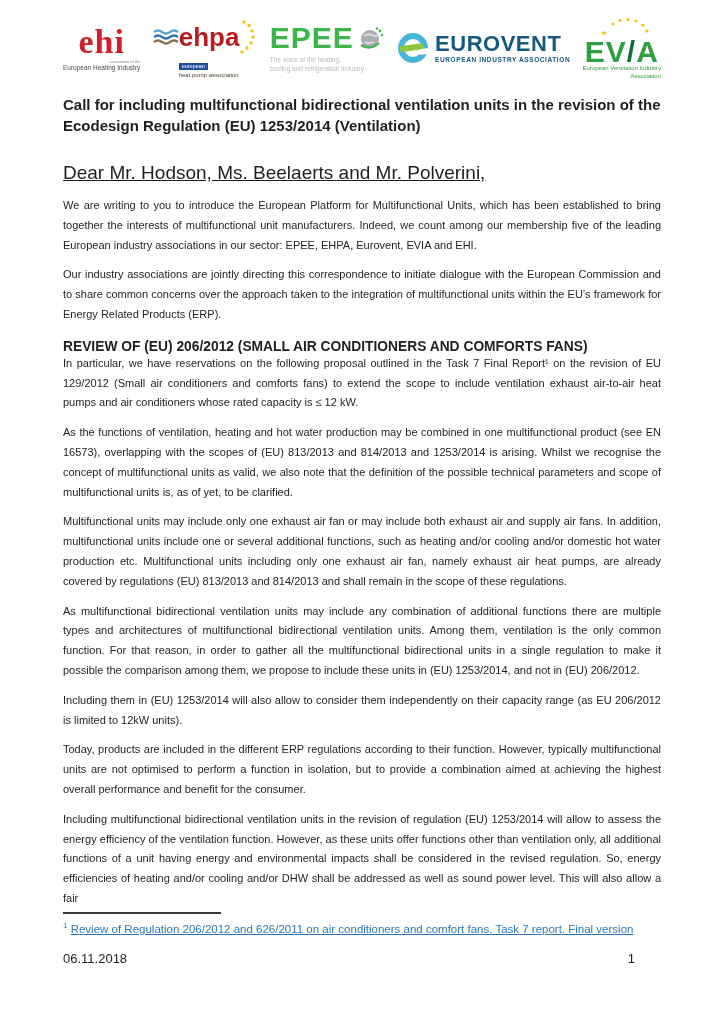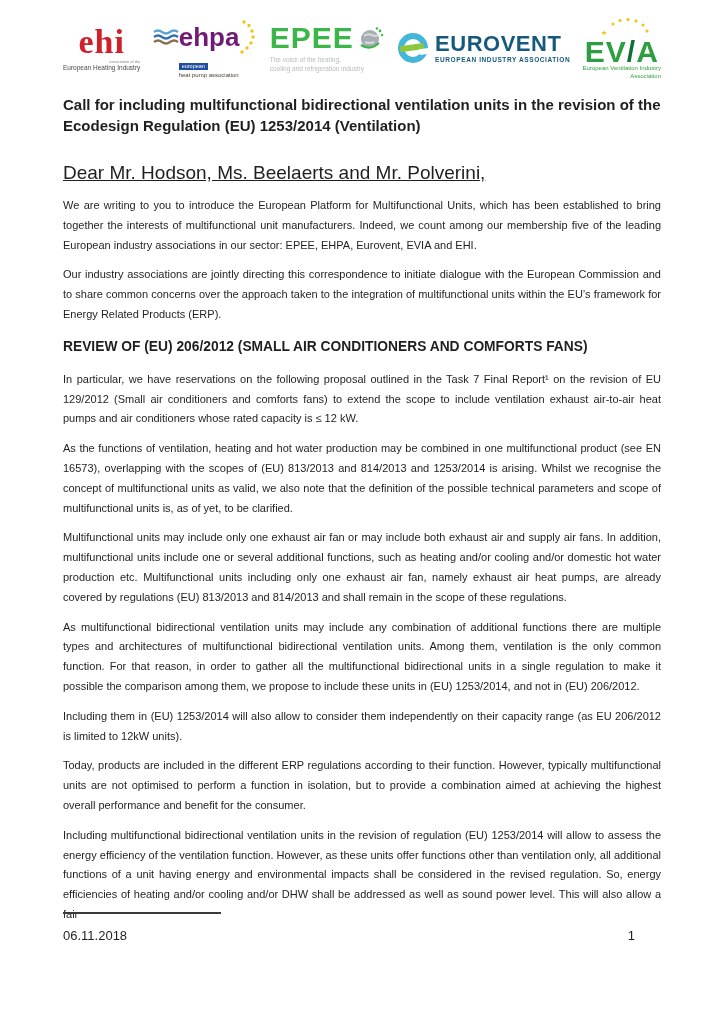--- a/index.html
+++ b/index.html
@@ -10,42 +10,42 @@
   }
   
   .logo-band{display:flex;justify-content:space-between;align-items:center;height:68px;}
   .logo{display:flex;flex-direction:column;align-items:center;line-height:1;}
   
   .ehi-word{font-family:"Liberation Serif",serif;font-weight:bold;color:#d0202a;font-size:34px;letter-spacing:1px;}
   .ehi-sub1{font-size:4px;color:#888;margin-top:1px;align-self:flex-end;}
   .ehi-sub2{font-size:6.5px;color:#4a4a4a;margin-top:1px;}
   
   .ehpa-row{display:flex;align-items:center;}
-  .ehpa-word{font-weight:bold;color:#701a75;font-size:26px;letter-spacing:0;}
+  .ehpa-word{font-weight:bold;color:#b91c1c;font-size:26px;letter-spacing:0;}
   .ehpa-subs{align-self:flex-start;margin-left:26px;}
   .ehpa-sub1{display:inline-block;background:#1f4e9c;color:#fff;font-size:5.5px;padding:1px 3px;margin-top:2px;}
   .ehpa-sub2{font-size:6px;color:#4a3b2a;margin-top:1px;}
   
   .epee-row{display:flex;align-items:center;gap:4px;}
   .epee-word{font-weight:bold;color:#3cb54a;font-size:30px;letter-spacing:1px;}
   .epee-tag{font-size:6.5px;color:#b5bdb5;margin-top:3px;align-self:flex-start;line-height:1.25;}
   
   .ev-row{display:flex;align-items:center;gap:5px;}
   .ev-word{font-weight:bold;color:#15597f;font-size:22px;letter-spacing:0.5px;}
   .ev-sub{font-size:6.5px;color:#15597f;letter-spacing:0.6px;margin-top:2px;font-weight:bold;}
   
   .evia-word{font-weight:bold;font-size:30px;color:#2f9e41;letter-spacing:1px;line-height:0.9;}
   .evia-slash{color:#0e6f37;}
   .evia-sub{font-size:6px;color:#2f9e41;text-align:right;line-height:1.3;align-self:flex-end;}
   
   .doc-title{font-weight:bold;text-align:left;font-size:15px;line-height:21px;margin-top:12px;}
   .salutation{margin-top:26px;font-size:19px;text-decoration:underline;}
   .body-text{margin-top:12px;}
   .body-text p{font-size:11px;line-height:19.8px;text-align:justify;margin:0 0 10px 0;}
-  .section-heading{font-weight:bold;font-size:13.8px;margin:14px 0 16px 0;}
+  .section-heading{font-weight:bold;font-size:13.8px;margin:14px 0 0 0;}
   
   .bottom-block{position:absolute;left:63px;right:63px;top:912px;}
   .footnote-rule{width:158px;border:none;border-top:2px solid #3a3a3a;margin:0 0 4px 0;}
   .footnote{font-size:11.5px;line-height:15.5px;margin:0;color:#2e75b6;}
   .footnote sup{font-size:8px;}
   .footnote a{color:#2e75b6;text-decoration:underline;cursor:pointer;}
   .page-footer{display:flex;justify-content:space-between;font-size:13px;margin-top:14px;gap:47px;}
   .page-footer .pagenum{margin-right:26px;}
   svg{display:block;}
 </style>
@@ -162,19 +162,20 @@
     <p>As the functions of ventilation, heating and hot water production may be combined in one multifunctional product (see EN 16573), overlapping with the scopes of (EU) 813/2013 and 814/2013 and 1253/2014 is arising. Whilst we recognise the concept of multifunctional units as valid, we also note that the definition of the possible technical parameters and scope of multifunctional units is, as of yet, to be clarified.</p>
     <p>Multifunctional units may include only one exhaust air fan or may include both exhaust air and supply air fans. In addition, multifunctional units include one or several additional functions, such as heating and/or cooling and/or domestic hot water production etc. Multifunctional units including only one exhaust air fan, namely exhaust air heat pumps, are already covered by regulations (EU) 813/2013 and 814/2013 and shall remain in the scope of these regulations.</p>
     <p>As multifunctional bidirectional ventilation units may include any combination of additional functions there are multiple types and architectures of multifunctional bidirectional ventilation units. Among them, ventilation is the only common function. For that reason, in order to gather all the multifunctional bidirectional units in a single regulation to make it possible the comparison among them, we propose to include these units in (EU) 1253/2014, and not in (EU) 206/2012.</p>
     <p>Including them in (EU) 1253/2014 will also allow to consider them independently on their capacity range (as EU 206/2012 is limited to 12kW units).</p>
     <p>Today, products are included in the different ERP regulations according to their function. However, typically multifunctional units are not optimised to perform a function in isolation, but to provide a combination aimed at achieving the highest overall performance and benefit for the consumer.</p>
     <p>Including multifunctional bidirectional ventilation units in the revision of regulation (EU) 1253/2014 will allow to assess the energy efficiency of the ventilation function. However, as these units offer functions other than ventilation only, all additional functions of a unit having energy and environmental impacts shall be considered in the revised regulation. So, energy efficiencies of heating and/or cooling and/or DHW shall be addressed as well as sound power level. This will also allow a fair</p>
   </div>
 
   <div class="bottom-block">
     <hr class="footnote-rule">
+    <p class="footnote"><sup>1</sup> <a>Review of Regulation 206/2012 and 626/2011 on air conditioners and comfort fans. Task 7 report. Final version</a></p>
     <div class="page-footer">
       <span>06.11.2018</span>
       <span class="pagenum">1</span>
     </div>
   </div>
 
 </div>
 
 </body></html>

